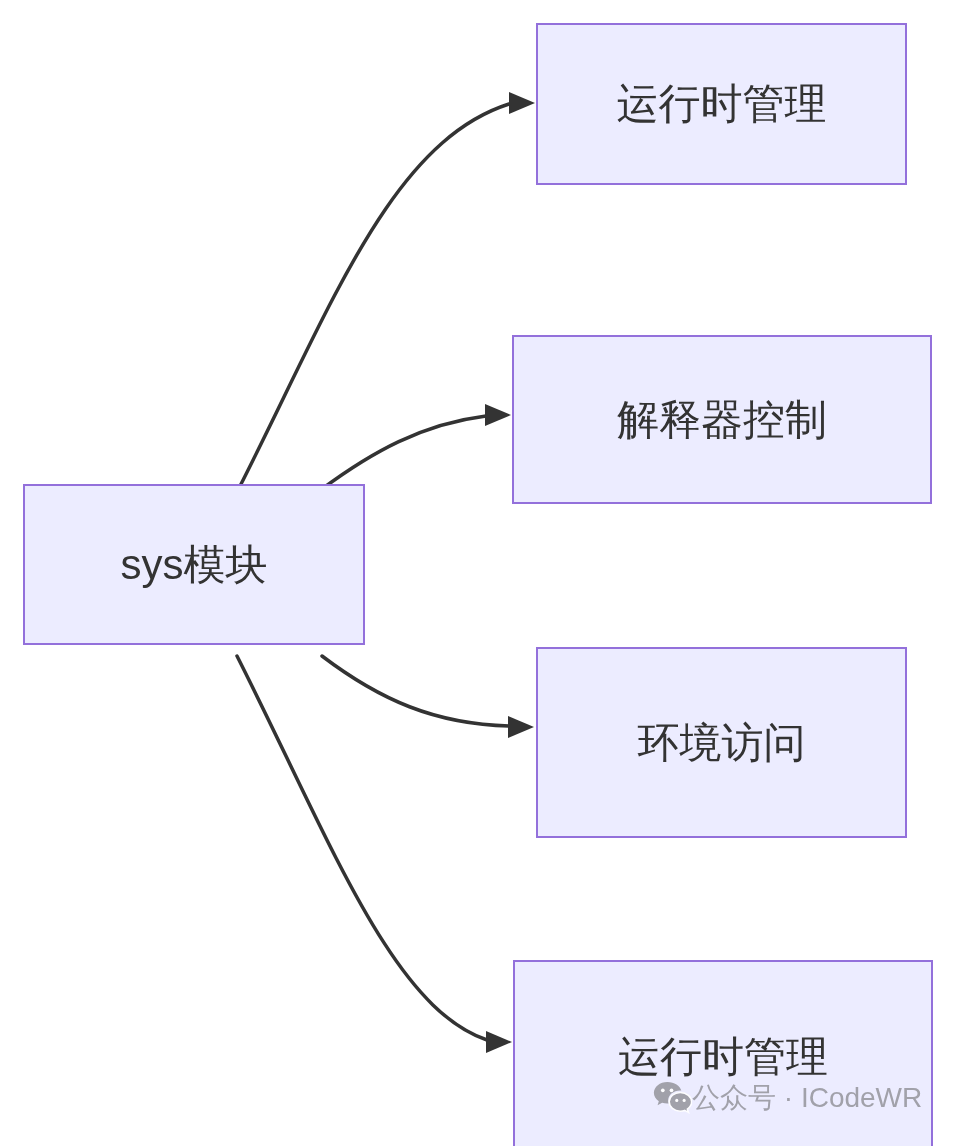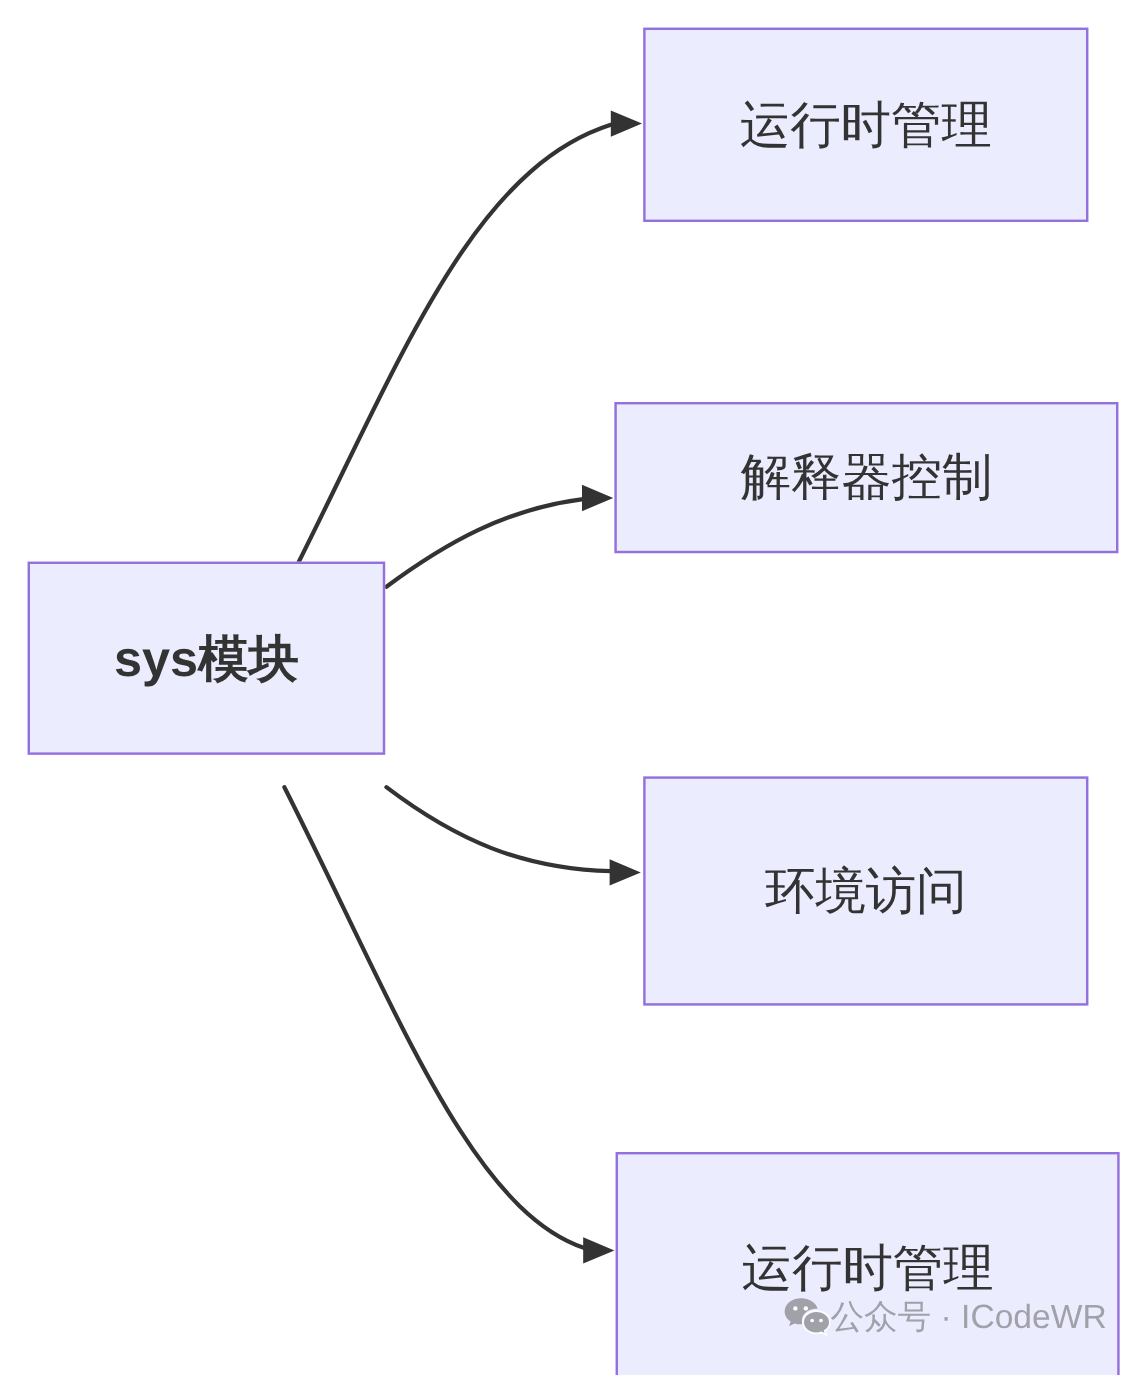--- a/index.html
+++ b/index.html
@@ -30,23 +30,23 @@
     border: 2.5px solid #9370DB;
     box-sizing: border-box;
     display: flex;
     align-items: center;
     justify-content: center;
     color: #333333;
     font-size: 42px;
     line-height: 1;
     white-space: nowrap;
   }
-  .node-sys  { left: 23px;  top: 468px; width: 298px; height: 161px; font-weight: bold; }
+  .node-sys  { left: 23px;  top: 484px; width: 342px; height: 161px; }
   .node-a    { left: 536px; top: 23px;  width: 371px; height: 162px; }
-  .node-b    { left: 512px; top: 335px; width: 420px; height: 126px; }
+  .node-b    { left: 512px; top: 335px; width: 420px; height: 169px; }
   .node-c    { left: 536px; top: 647px; width: 371px; height: 191px; }
   .node-d    { left: 513px; top: 960px; width: 420px; height: 194px; }
   .watermark {
     position: absolute;
     left: 653px;
     top: 1081px;
     z-index: 3;
     display: flex;
     align-items: center;
     gap: 0;

